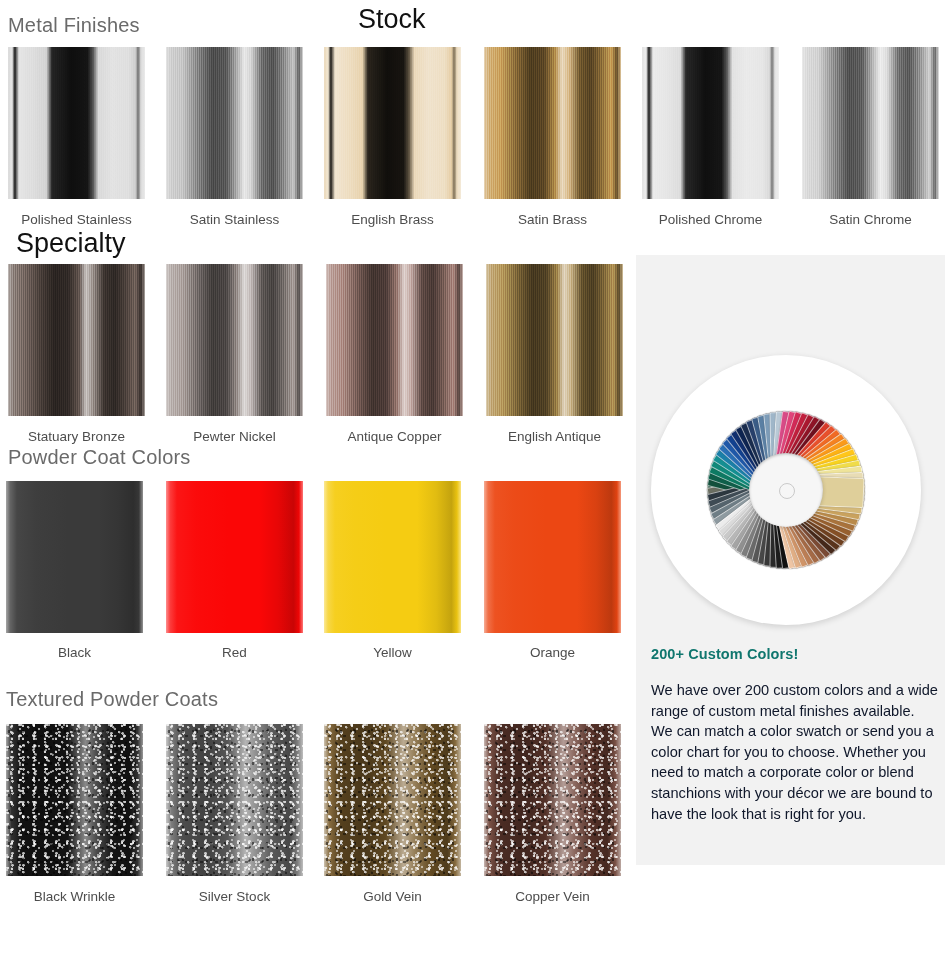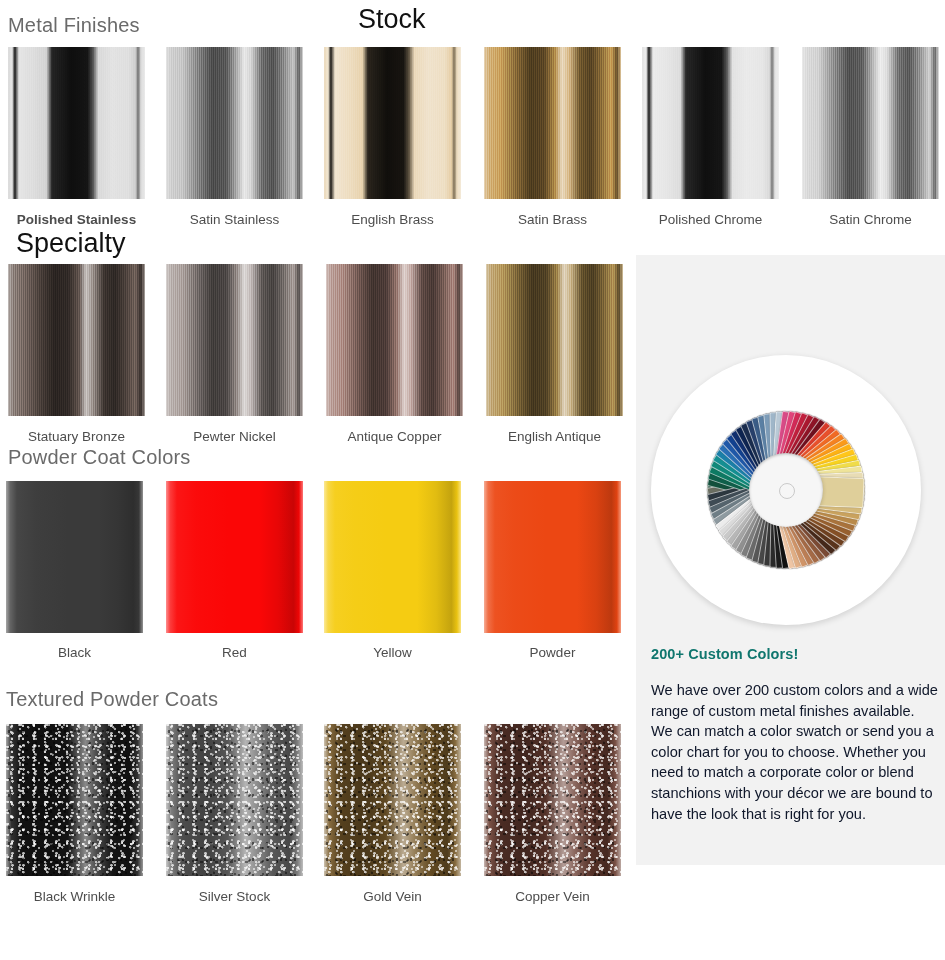--- a/index.html
+++ b/index.html
@@ -217,21 +217,21 @@
 
   <div class="info-head">200+ Custom Colors!</div>
   <div class="info-body">We have over 200 custom colors and a wide range of custom metal finishes available. We can match a color swatch or send you a color chart for you to choose. Whether you need to match a corporate color or blend stanchions with your décor we are bound to have the look that is right for you.</div>
 
   <div id="swatches">
       <div class="sw" style="left: 8px; top: 47px;">
         <div class="tile" style="background: linear-gradient(90deg, rgb(217, 217, 217) 0%, rgb(231, 231, 231) 3%, rgb(24, 24, 24) 5%, rgb(229, 229, 229) 8%, rgb(222, 222, 222) 18%, rgb(211, 211, 211) 28%, rgb(36, 36, 36) 32%, rgb(14, 14, 14) 46%, rgb(20, 20, 20) 58%, rgb(80, 80, 80) 62%, rgb(217, 217, 217) 66%, rgb(227, 227, 227) 76%, rgb(223, 223, 223) 88%, rgb(206, 206, 206) 93%, rgb(111, 111, 111) 95%, rgb(220, 220, 220) 97%, rgb(233, 233, 233) 100%);">
           <div class="grain" style="opacity: 0.1;"></div>
         </div>
       </div>
-      <div class="lbl" style="left: 8px; top: 212px; font-weight: bold;">Polished Stainless</div>
+      <div class="lbl" style="left: 8px; top: 212px;">Polished Stainless</div>
       <div class="sw" style="left: 166px; top: 47px;">
         <div class="tile" style="background: linear-gradient(90deg, rgb(223, 223, 223) 0%, rgb(206, 206, 206) 4%, rgb(197, 197, 197) 12%, rgb(126, 126, 126) 24%, rgb(74, 74, 74) 34%, rgb(87, 87, 87) 44%, rgb(175, 175, 175) 52%, rgb(232, 232, 232) 57%, rgb(212, 212, 212) 62%, rgb(107, 107, 107) 70%, rgb(81, 81, 81) 78%, rgb(136, 136, 136) 86%, rgb(195, 195, 195) 93%, rgb(97, 97, 97) 97%, rgb(212, 212, 212) 100%);">
           <div class="grain"></div>
         </div>
       </div>
       <div class="lbl" style="left: 166px; top: 212px;">Satin Stainless</div>
       <div class="sw" style="left: 324px; top: 47px;">
         <div class="tile" style="background: linear-gradient(90deg, rgb(235, 217, 186) 0%, rgb(242, 231, 210) 3%, rgb(27, 24, 19) 5%, rgb(242, 229, 207) 8%, rgb(238, 222, 194) 18%, rgb(232, 211, 174) 28%, rgb(41, 36, 28) 32%, rgb(16, 14, 11) 46%, rgb(23, 20, 16) 58%, rgb(91, 80, 62) 62%, rgb(235, 217, 186) 66%, rgb(240, 227, 204) 76%, rgb(238, 223, 196) 88%, rgb(230, 206, 166) 93%, rgb(125, 111, 86) 95%, rgb(237, 220, 191) 97%, rgb(244, 233, 215) 100%);">
           <div class="grain" style="opacity: 0.1;"></div>
         </div>
@@ -287,21 +287,21 @@
         <div class="tile" style="background: linear-gradient(90deg, rgb(253, 143, 143) 0%, rgb(252, 61, 61) 3%, rgb(251, 21, 21) 8%, rgb(251, 11, 11) 22%, rgb(251, 6, 6) 45%, rgb(251, 6, 6) 68%, rgb(231, 6, 6) 82%, rgb(201, 5, 5) 93%, rgb(238, 6, 6) 97%, rgb(253, 118, 118) 100%);"></div>
       </div>
       <div class="lbl" style="left: 166px; top: 645px;">Red</div>
       <div class="sw" style="left: 324px; top: 481px;">
         <div class="tile" style="background: linear-gradient(90deg, rgb(251, 232, 148) 0%, rgb(247, 215, 70) 3%, rgb(246, 207, 32) 8%, rgb(245, 205, 23) 22%, rgb(245, 204, 18) 45%, rgb(245, 204, 18) 68%, rgb(225, 188, 17) 82%, rgb(196, 163, 14) 93%, rgb(233, 194, 17) 97%, rgb(250, 227, 125) 100%);"></div>
       </div>
       <div class="lbl" style="left: 324px; top: 645px;">Yellow</div>
       <div class="sw" style="left: 484px; top: 481px;">
         <div class="tile" style="background: linear-gradient(90deg, rgb(246, 172, 149) 0%, rgb(240, 111, 71) 3%, rgb(237, 82, 33) 8%, rgb(236, 75, 24) 22%, rgb(236, 71, 19) 45%, rgb(236, 71, 19) 68%, rgb(217, 65, 17) 82%, rgb(189, 57, 15) 93%, rgb(224, 67, 18) 97%, rgb(245, 154, 125) 100%);"></div>
       </div>
-      <div class="lbl" style="left: 484px; top: 645px;">Powder</div>
+      <div class="lbl" style="left: 484px; top: 645px;">Orange</div>
       <div class="sw" style="left: 6px; top: 724px;">
         <div class="tile" style="background: linear-gradient(90deg, rgb(168, 168, 168) 0%, rgb(49, 49, 49) 4%, rgb(18, 18, 18) 12%, rgb(16, 16, 16) 30%, rgb(20, 20, 20) 45%, rgb(136, 136, 136) 58%, rgb(76, 76, 76) 66%, rgb(21, 21, 21) 78%, rgb(17, 17, 17) 90%, rgb(49, 49, 49) 96%, rgb(152, 152, 152) 100%);">
           <div class="speckle"></div>
         </div>
       </div>
       <div class="lbl" style="left: 6px; top: 889px;">Black Wrinkle</div>
       <div class="sw" style="left: 166px; top: 724px;">
         <div class="tile" style="background: linear-gradient(90deg, rgb(200, 200, 200) 0%, rgb(125, 125, 125) 4%, rgb(77, 77, 77) 12%, rgb(66, 66, 66) 30%, rgb(86, 86, 86) 45%, rgb(180, 180, 180) 58%, rgb(142, 142, 142) 66%, rgb(88, 88, 88) 78%, rgb(72, 72, 72) 90%, rgb(125, 125, 125) 96%, rgb(190, 190, 190) 100%);">
           <div class="speckle"></div>
         </div>

